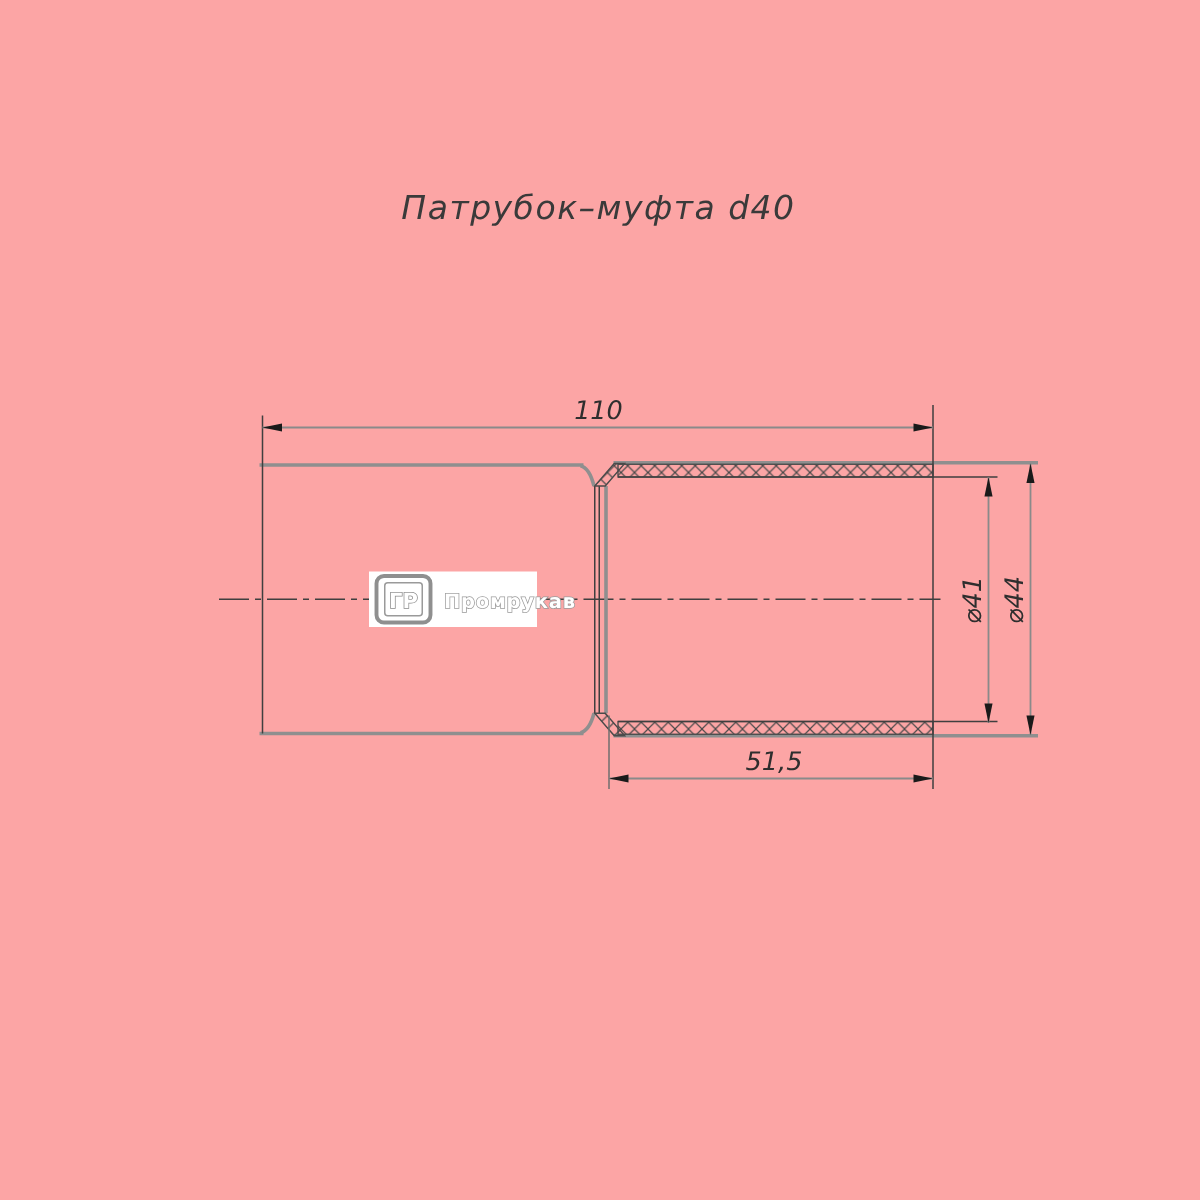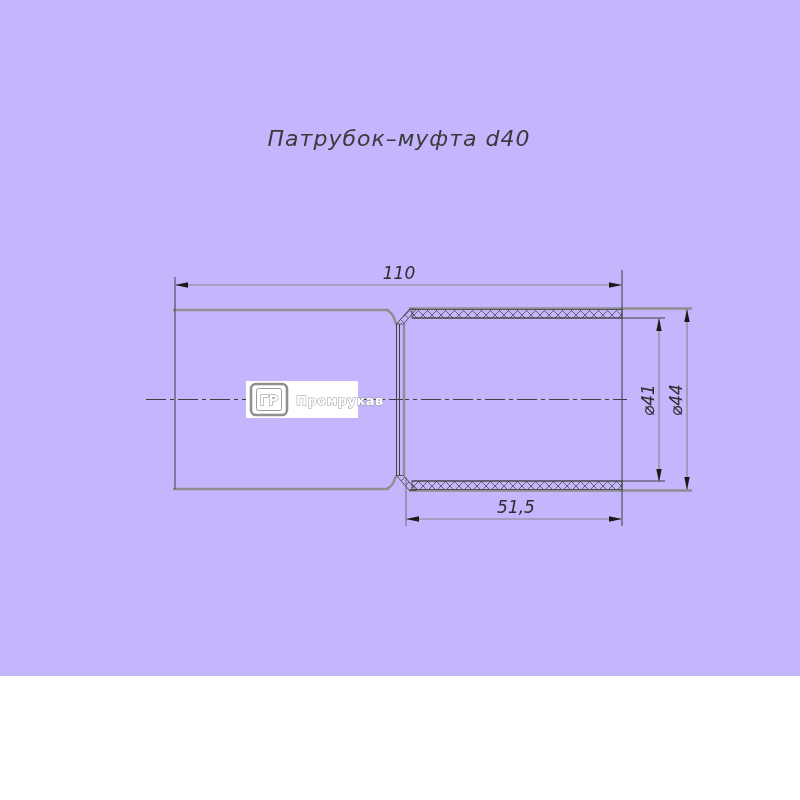--- a/index.html
+++ b/index.html
@@ -7,22 +7,22 @@
     padding: 0;
     background: #ffffff;
     width: 800px;
     height: 800px;
     overflow: hidden;
     font-family: "DejaVu Sans", sans-serif;
   }
   #stage {
     position: relative;
     width: 800px;
-    height: 676px;
-    background: #c4b5fd;
+    height: 800px;
+    background: #fca5a5;
   }
   svg text {
     font-family: "DejaVu Sans", "Liberation Sans", sans-serif;
   }
   .title-text {
     font-size: 22px;
     font-style: italic;
     fill: #3a3a3a;
     letter-spacing: 1px;
   }

